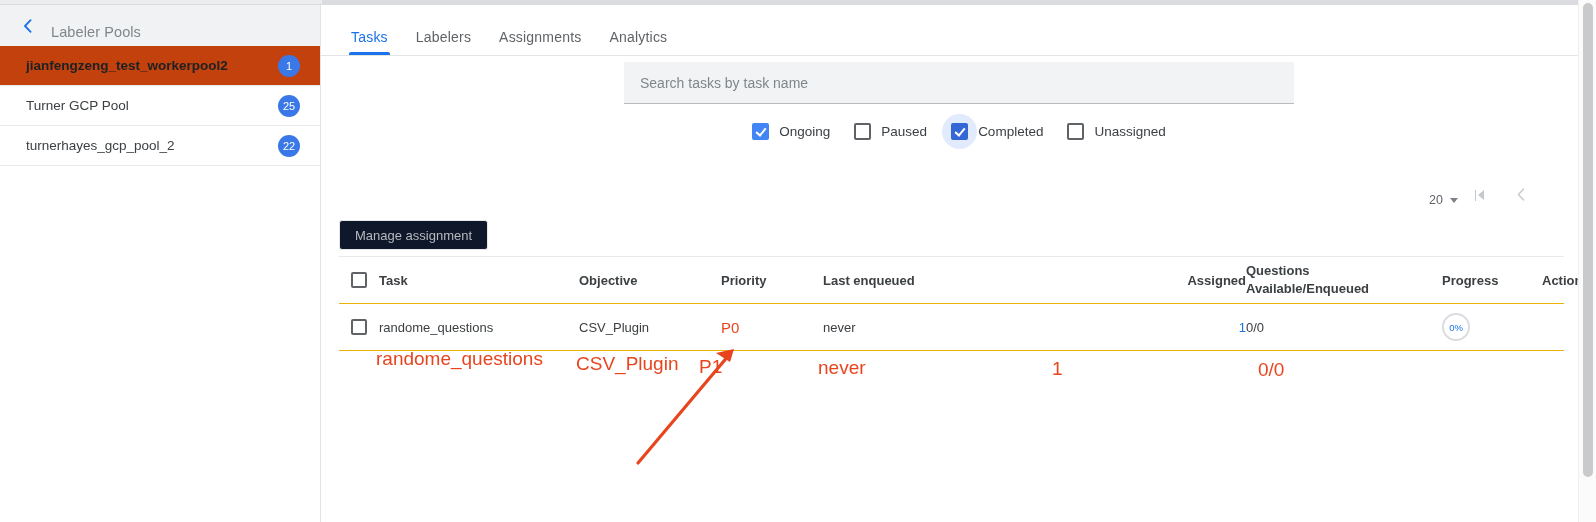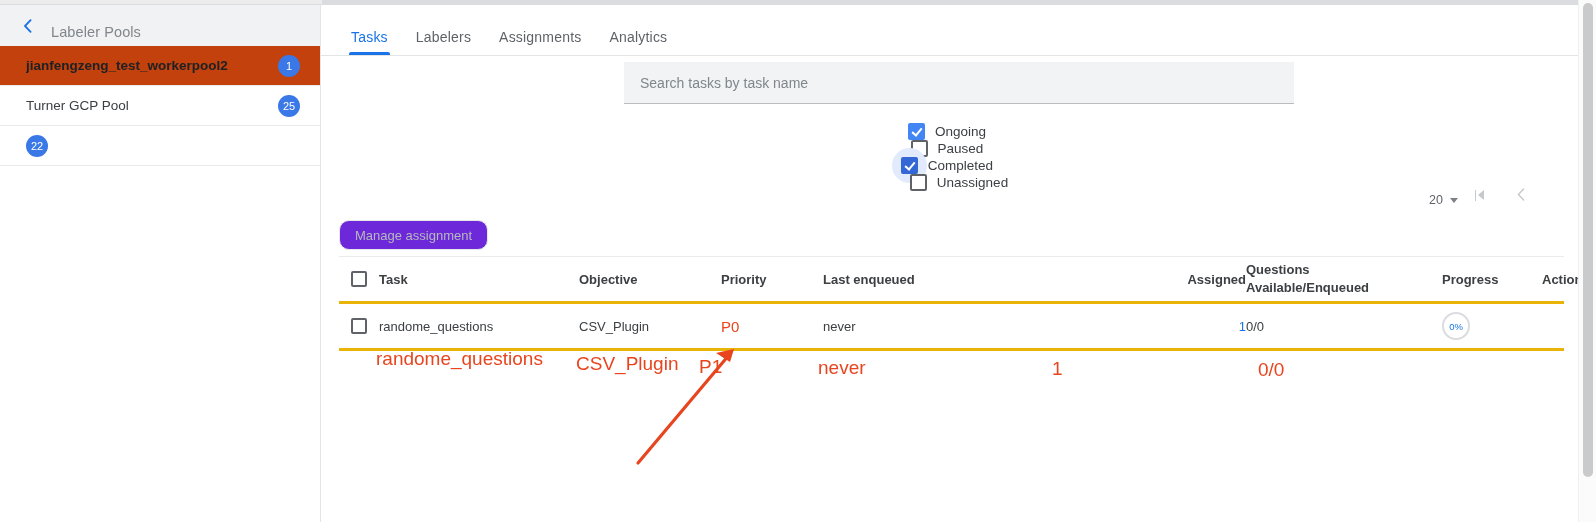--- a/index.html
+++ b/index.html
@@ -181,21 +181,20 @@
   }
   .search-input::placeholder {
     color: #80868b;
   }
   .checkbox-row {
     margin-top: 19px;
     display: flex;
     align-items: center;
     justify-content: center;
     gap: 0;
-    flex-direction: column;
   }
   .cb-group {
     display: flex;
     align-items: center;
     cursor: pointer;
     margin-right: 24px;
     position: relative;
   }
   .cb-group:last-child { margin-right: 0; }
   .cb-label {
@@ -294,41 +293,41 @@
   
   .manage-btn {
     position: absolute;
     left: 18px;
     top: 215px;
     height: 30px;
     padding: 0 15px;
     display: flex;
     align-items: center;
     border: 1px solid #e6e8ea;
-    border-radius: 10px;
-    background: #6d28d9;
+    border-radius: 3px;
+    background: #0f172a;
     color: #b5b9bc;
     font-size: 13px;
     font-family: "Liberation Sans", sans-serif;
     box-sizing: border-box;
     cursor: default;
   }
 
   
   .table {
     position: absolute;
     left: 18px;
     top: 251px;
     right: 14px;
     border-top: 1px solid #e8eaec;
   }
   .trow {
     display: flex;
     align-items: center;
-    border-bottom: 3px solid #eab308;
+    border-bottom: 1px solid #eab308;
     box-sizing: border-box;
   }
   .thead {
     height: 47px;
     font-size: 13px;
     font-weight: bold;
     color: #3c4043;
   }
   .tbody-row {
     height: 47px;
@@ -424,20 +423,21 @@
 
     <div class="pool-item selected">
       <div class="pool-name">jianfengzeng_test_workerpool2</div>
       <div class="pool-badge">1</div>
     </div>
     <div class="pool-item">
       <div class="pool-name">Turner GCP Pool</div>
       <div class="pool-badge">25</div>
     </div>
     <div class="pool-item">
+      <div class="pool-name">turnerhayes_gcp_pool_2</div>
       <div class="pool-badge">22</div>
     </div>
   </div>
 
   <div class="main">
 
     <div class="tabs">
       <div class="tab active">Tasks</div>
       <div class="tab">Labelers</div>
       <div class="tab">Assignments</div>

